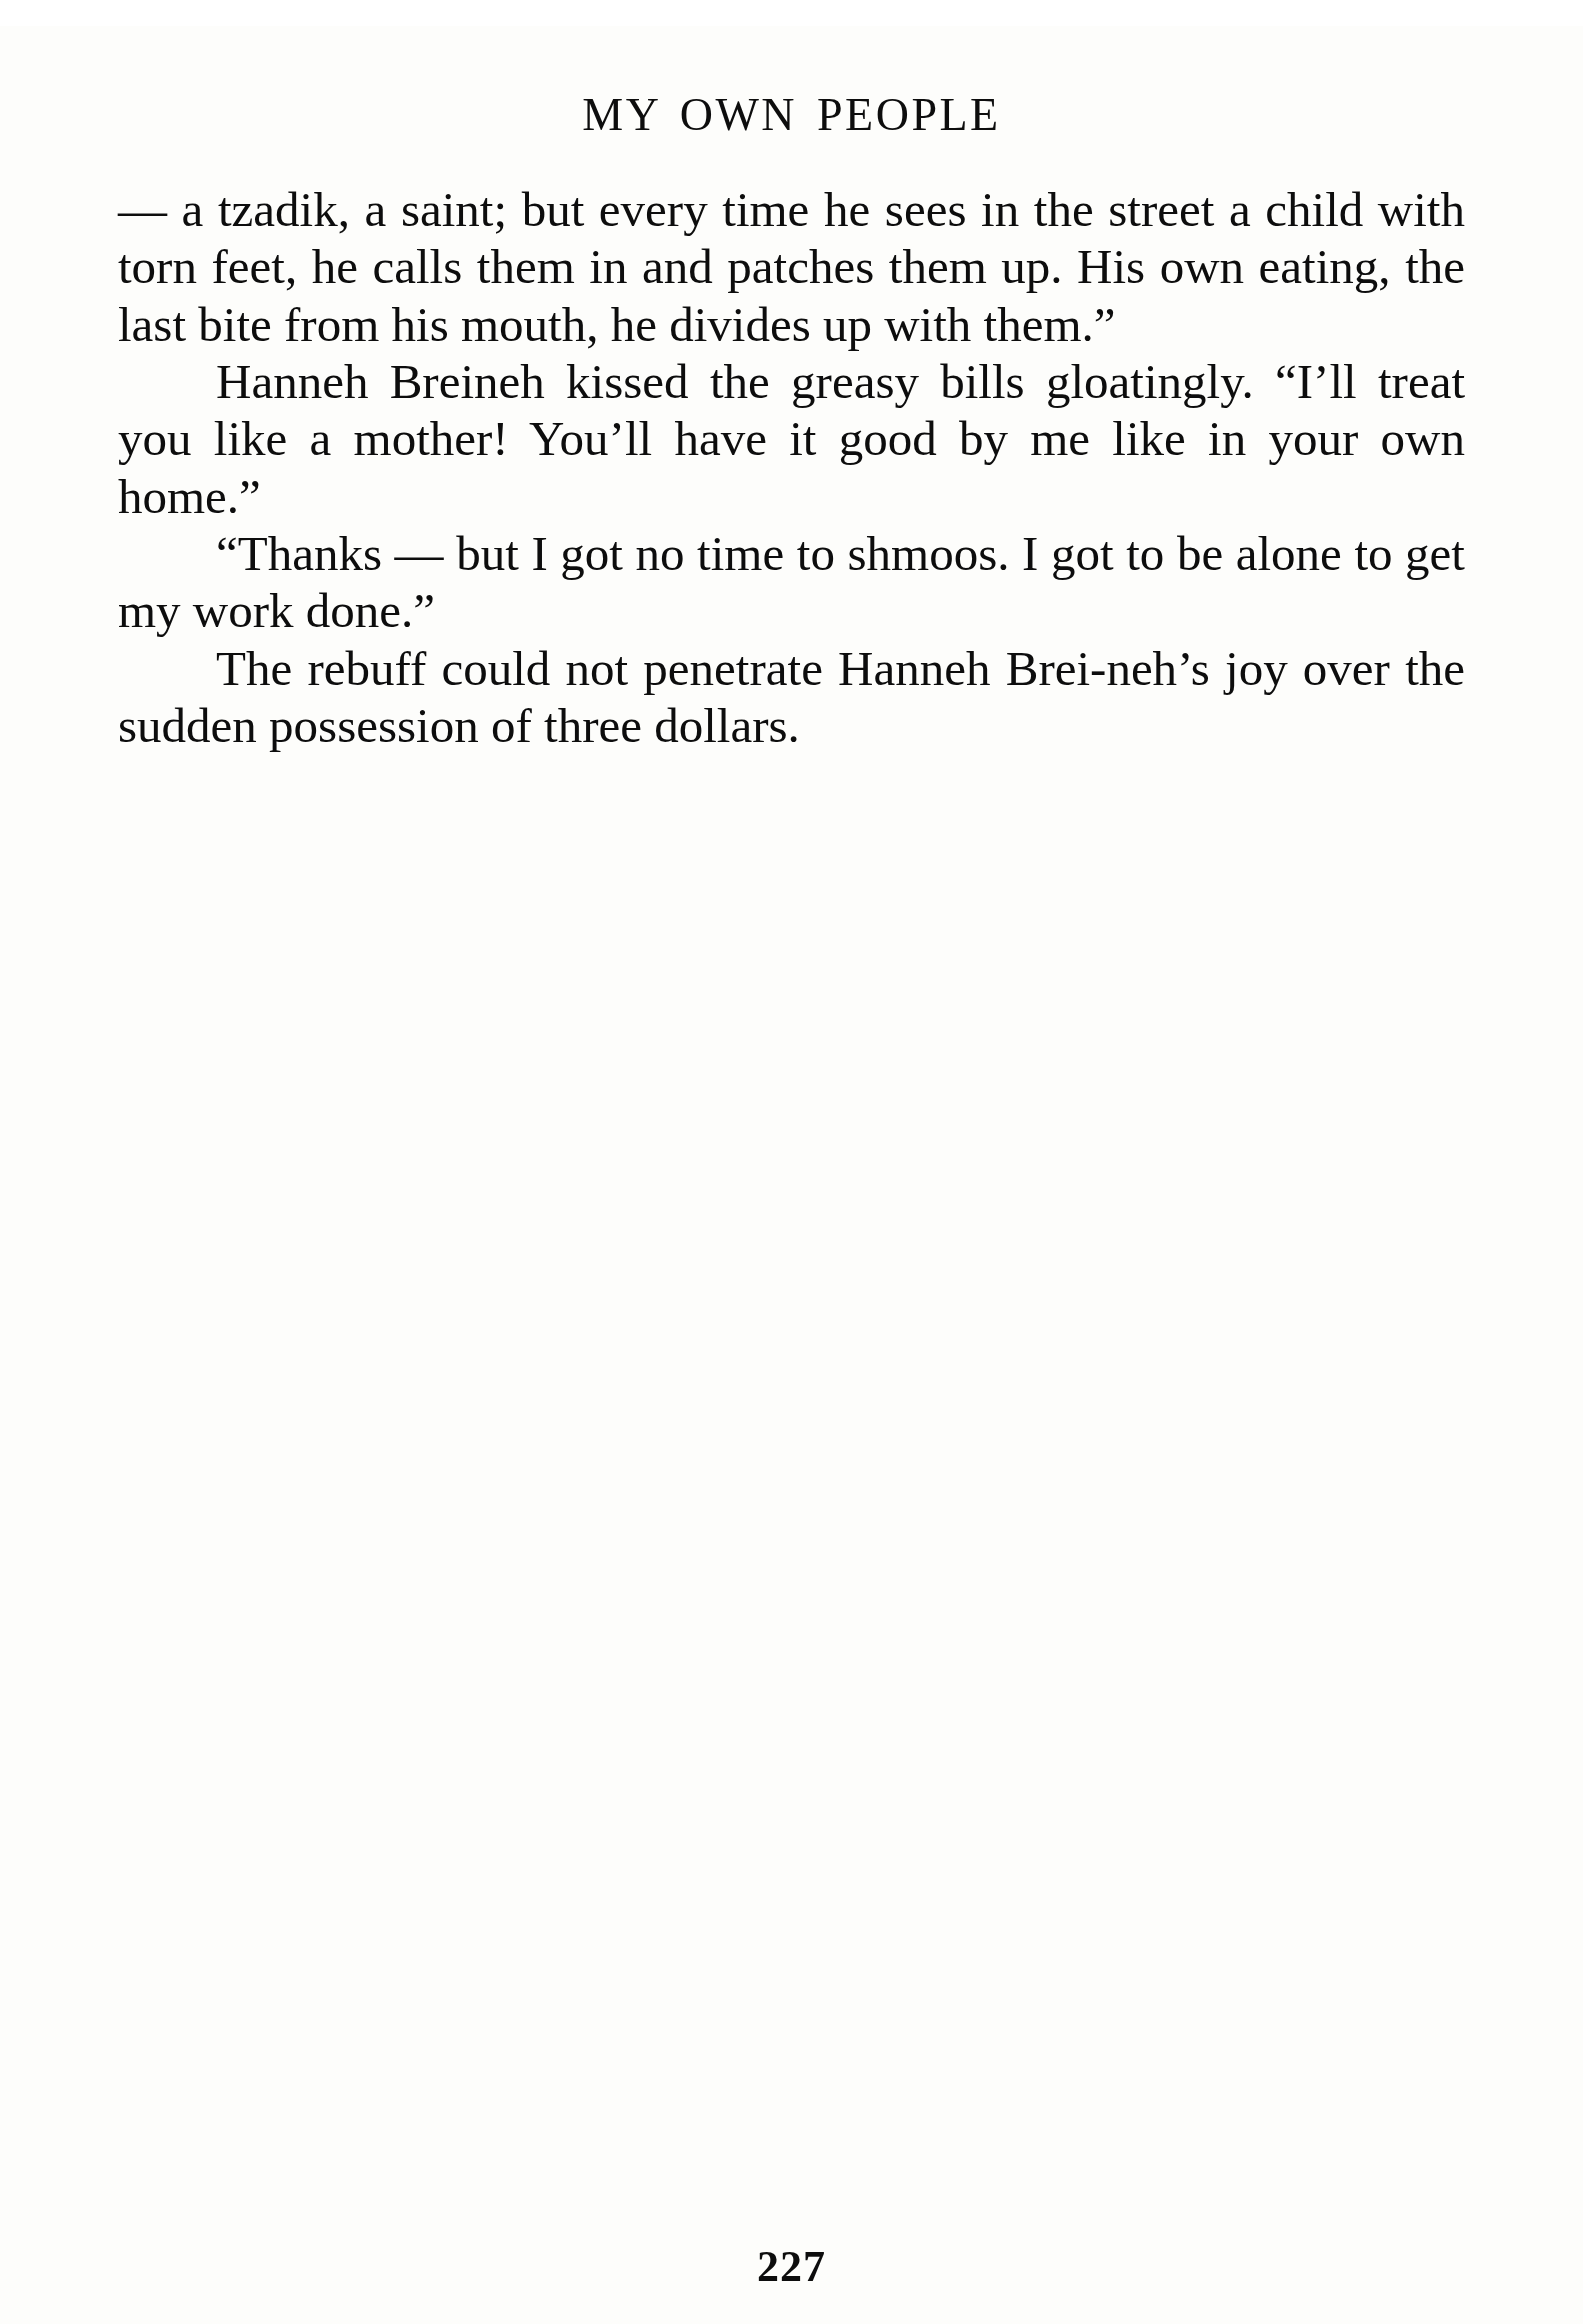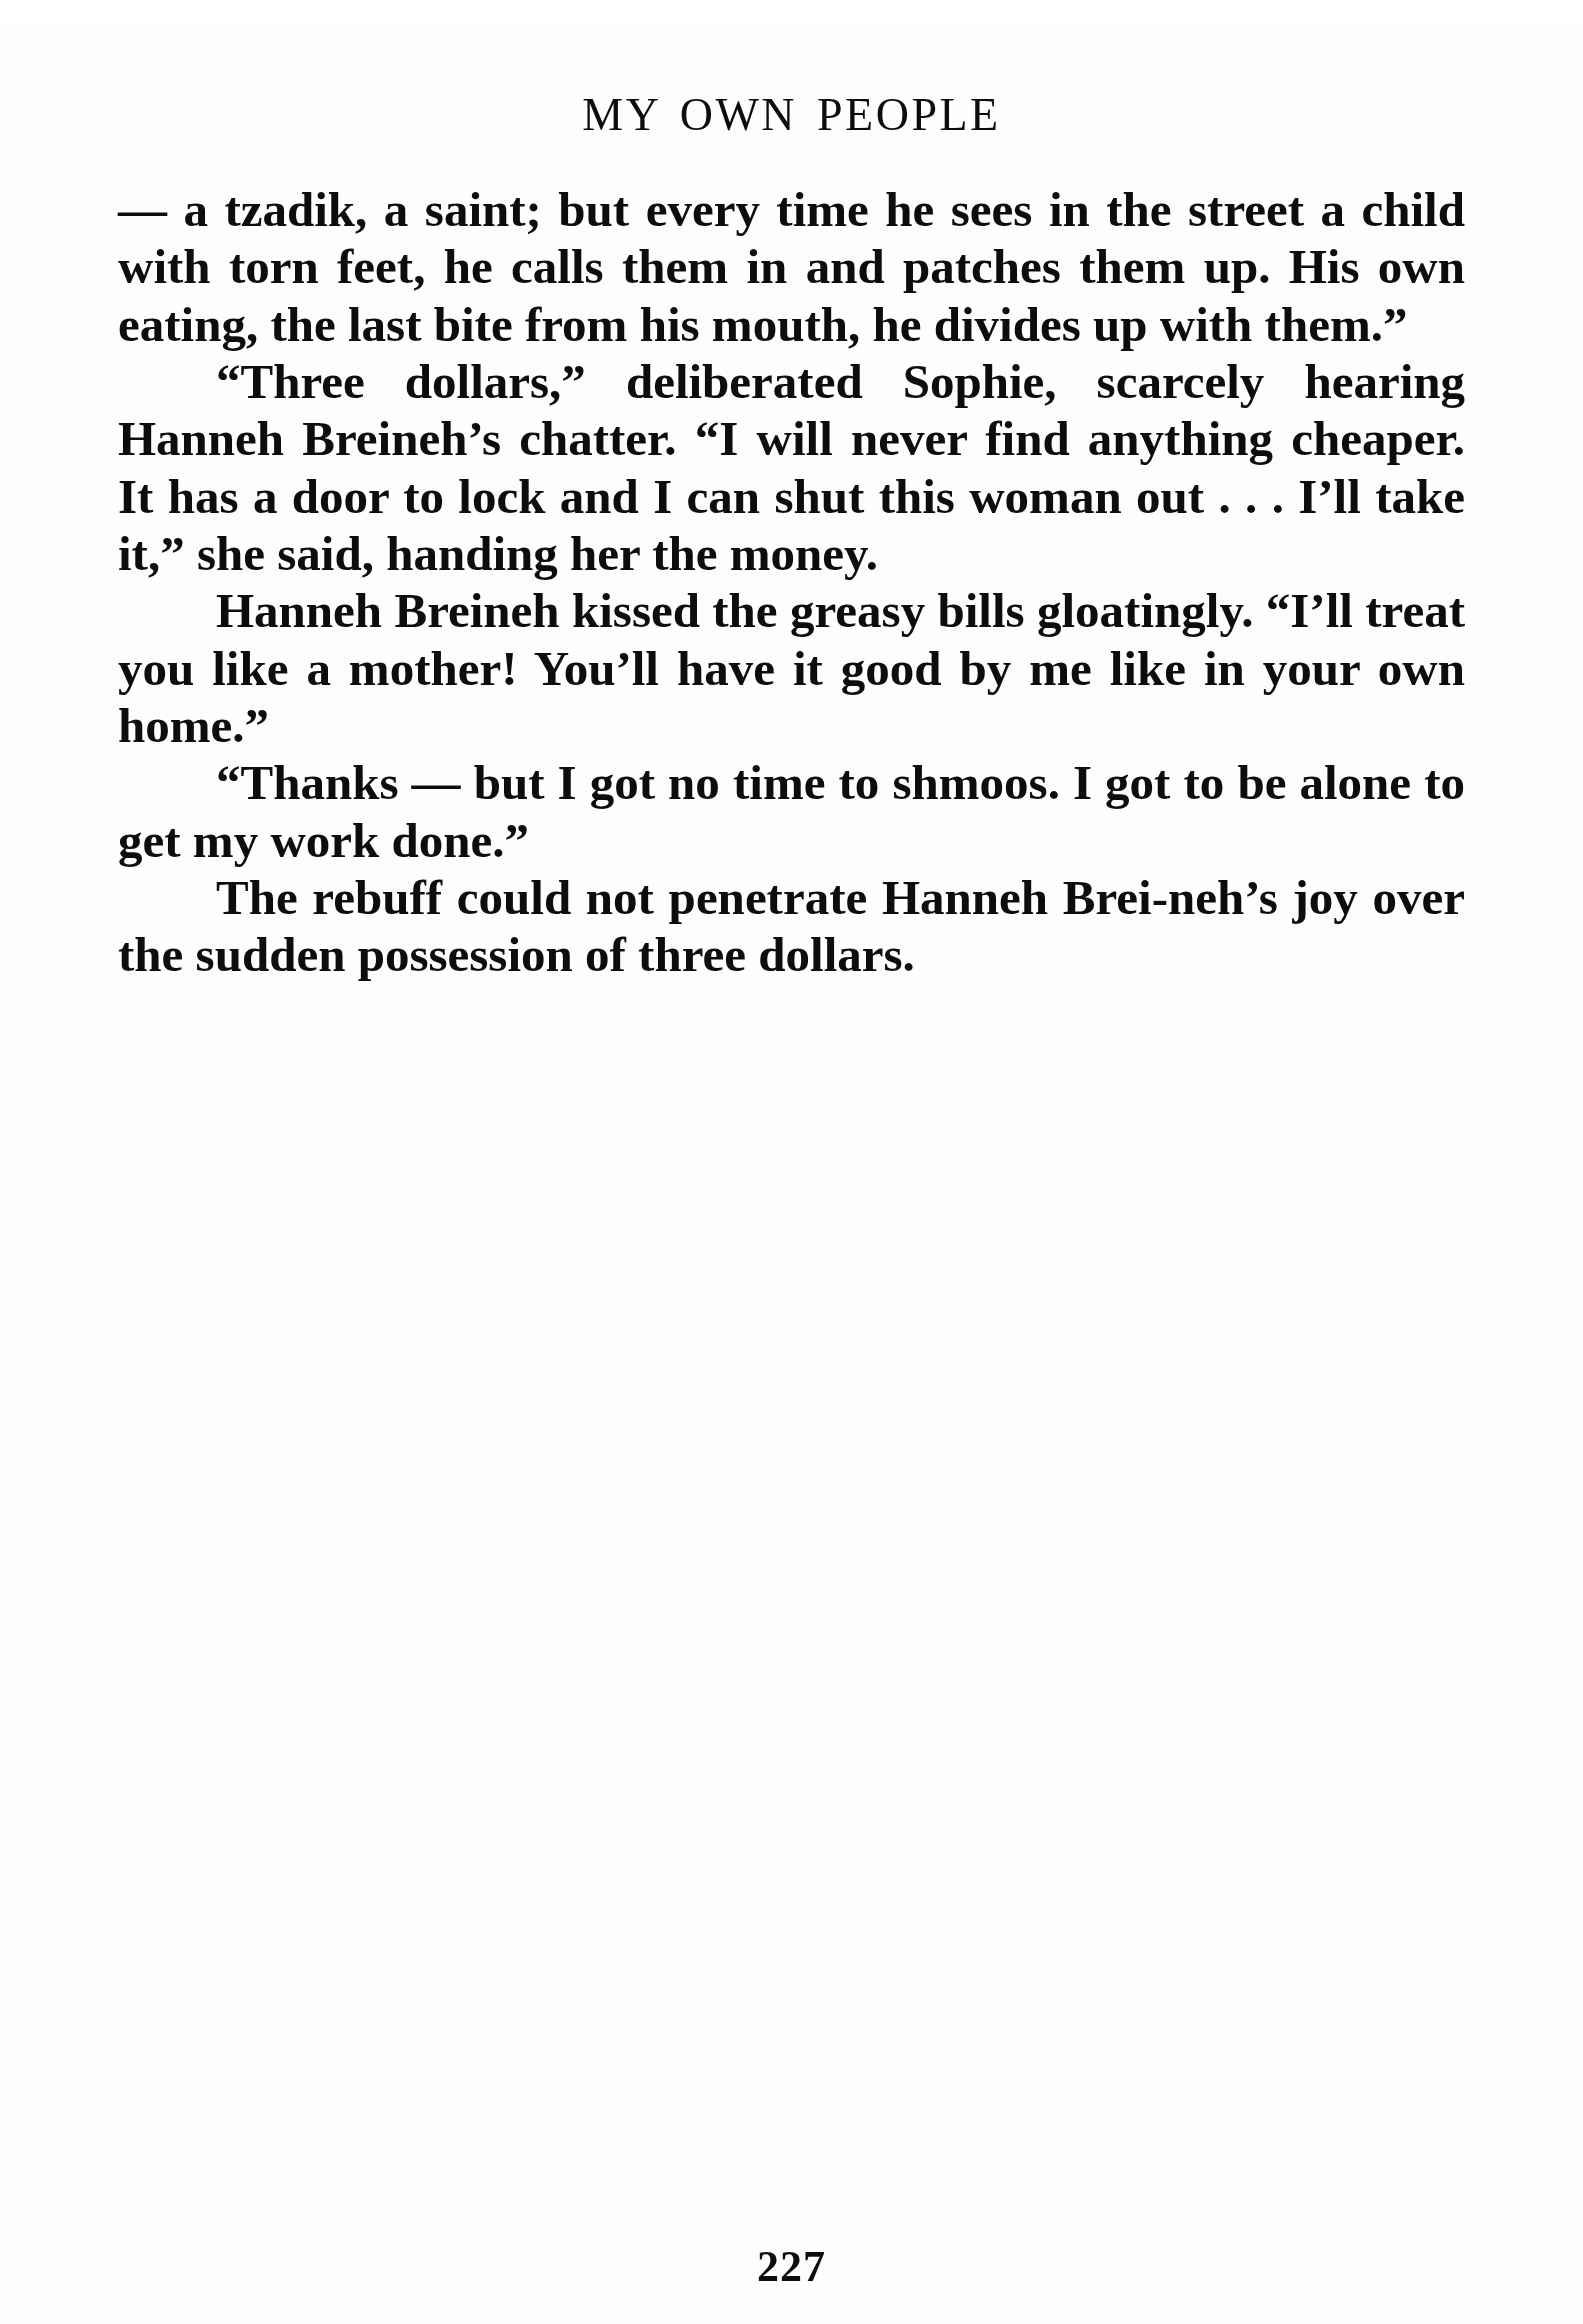--- a/index.html
+++ b/index.html
@@ -25,21 +25,20 @@
     letter-spacing: 2.5px;
     margin: 0 0 40px 0;
     font-weight: normal;
     word-spacing: 6px;
   }
   .body-text {
     font-size: 49px;
     line-height: 1.17;
     text-align: justify;
     text-justify: inter-word;
-    font-weight: bold;
   }
   .body-text p {
     margin: 0;
     text-indent: 2.0em;
     hyphens: manual;
   }
   .body-text p.first {
     text-indent: 0;
   }
   .body-text p em {
@@ -58,21 +57,20 @@
 </style>
 </head>
 <body>
 
 <div class="page">
 
   <h1 class="running-head">MY OWN PEOPLE</h1>
 
   <div class="body-text">
     <p class="first">— a tzadik, a saint; but every time he sees in the street a child with torn feet, he calls them in and patches them up. His own eating, the last bite from his mouth, he divides up with them.”</p>
-    <p>“Three dollars,” deliberated Sophie, scarcely hearing Hanneh Breineh’s chatter. “I will never find anything cheaper. It has a door to lock and I can shut this woman out . . . I’ll take it,” she said, handing her the money.</p>
     <p>Hanneh Breineh kissed the greasy bills gloatingly. “I’ll treat you like a mother! You’ll have it good by me like in your own home.”</p>
     <p>“Thanks — but I got no time to shmoos. I got to be alone to get my work done.”</p>
     <p>The rebuff could not penetrate Hanneh Brei-neh’s joy over the sudden possession of three dollars.</p>
   </div>
 
   <div class="folio">227</div>
 
 </div>
 
 </body></html>

